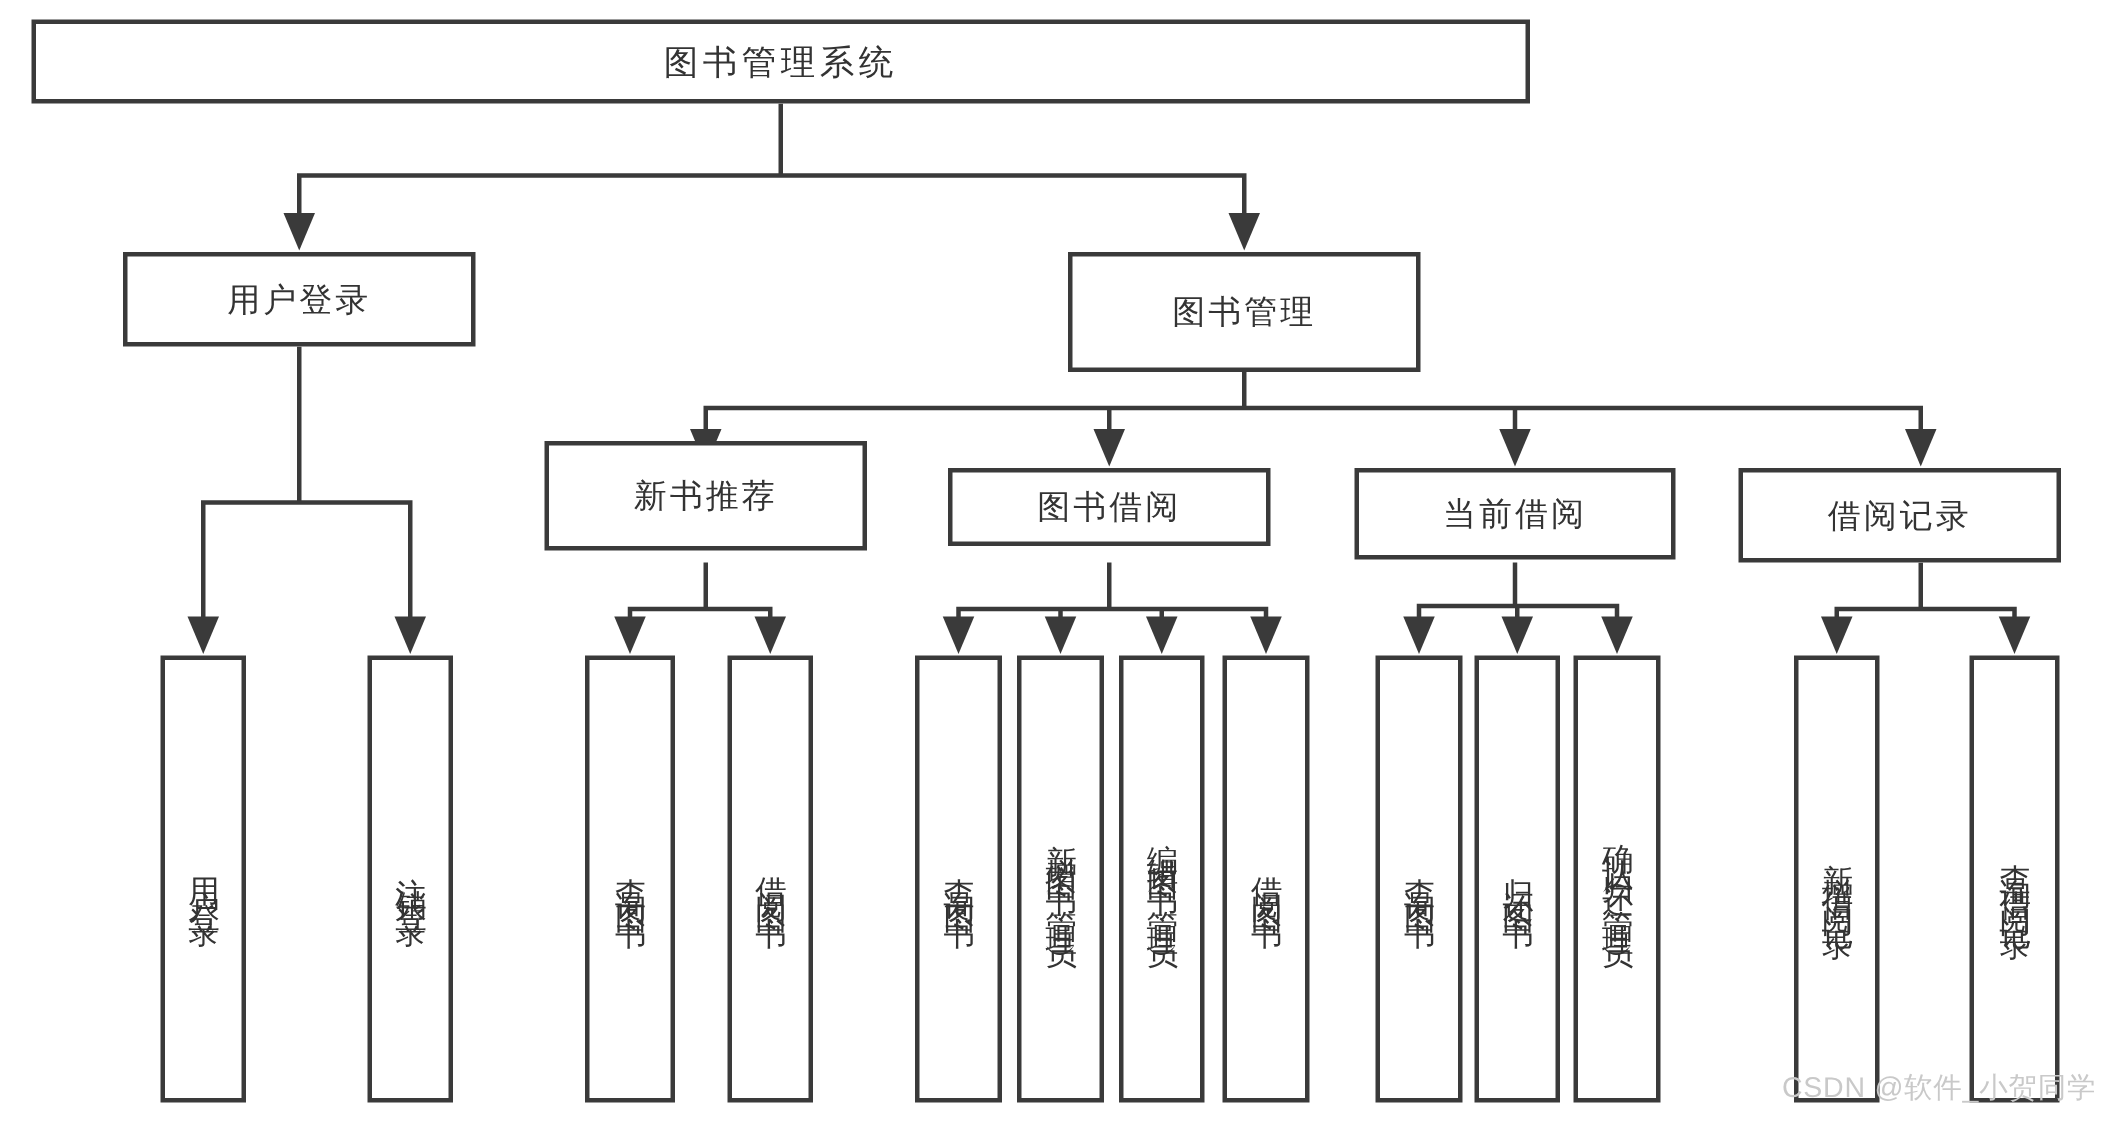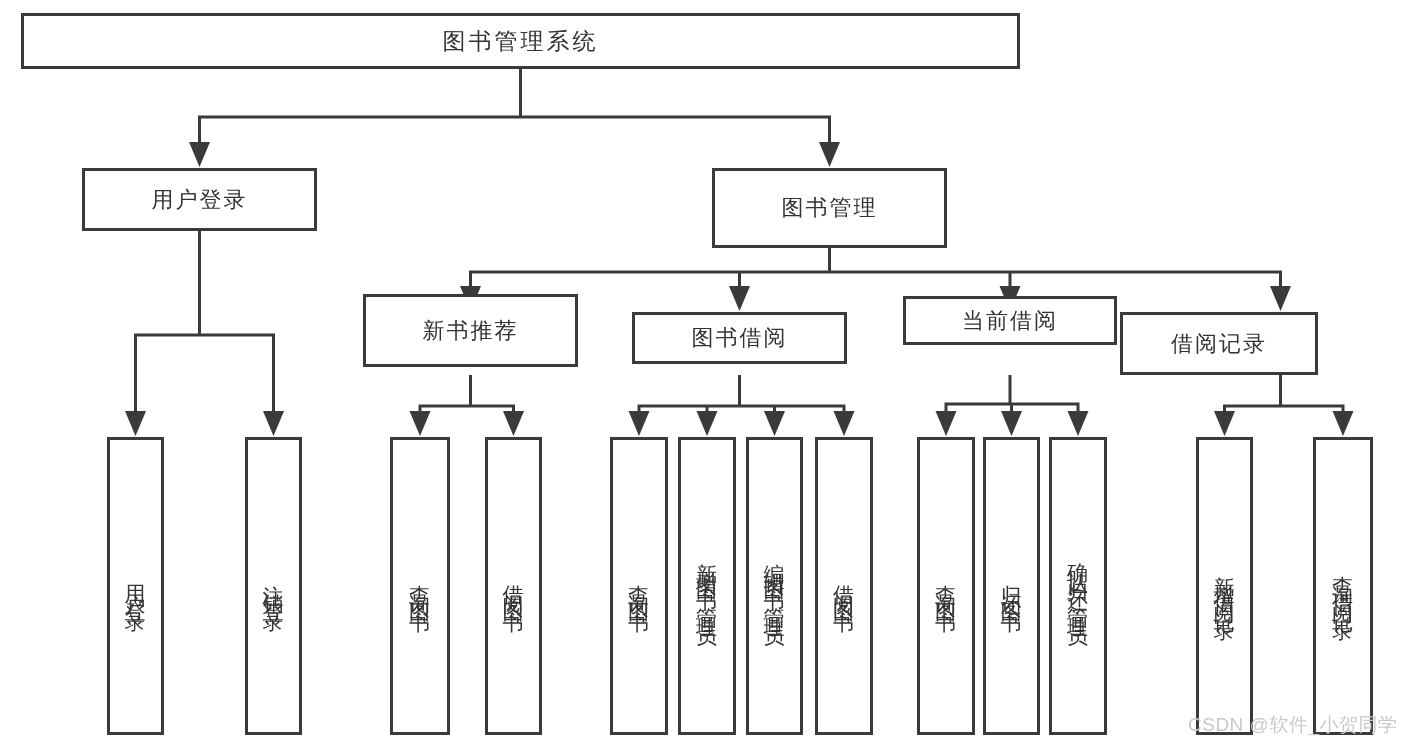--- a/index.html
+++ b/index.html
@@ -107,24 +107,24 @@
   <div class="hbox" style="left:712px;top:168px;width:235px;height:80px">
     <span>图书管理</span>
   </div>
 
   <div class="hbox" style="left:363px;top:294px;width:215px;height:73px">
     <span>新书推荐</span>
   </div>
   <div class="hbox" style="left:632px;top:312px;width:215px;height:52px">
     <span>图书借阅</span>
   </div>
-  <div class="hbox" style="left:903px;top:296px;width:214px;height:49px">
+  <div class="hbox" style="left:903px;top:312px;width:214px;height:61px">
     <span>当前借阅</span>
   </div>
-  <div class="hbox" style="left:1120px;top:312px;width:198px;height:63px">
+  <div class="hbox" style="left:1159px;top:312px;width:215px;height:63px">
     <span>借阅记录</span>
   </div>
 
   <div class="leaf" style="left:107px;width:57px">
     <span class="vtext">用户登录</span>
   </div>
   <div class="leaf" style="left:245px;width:57px">
     <span class="vtext">注销登录</span>
   </div>
 

